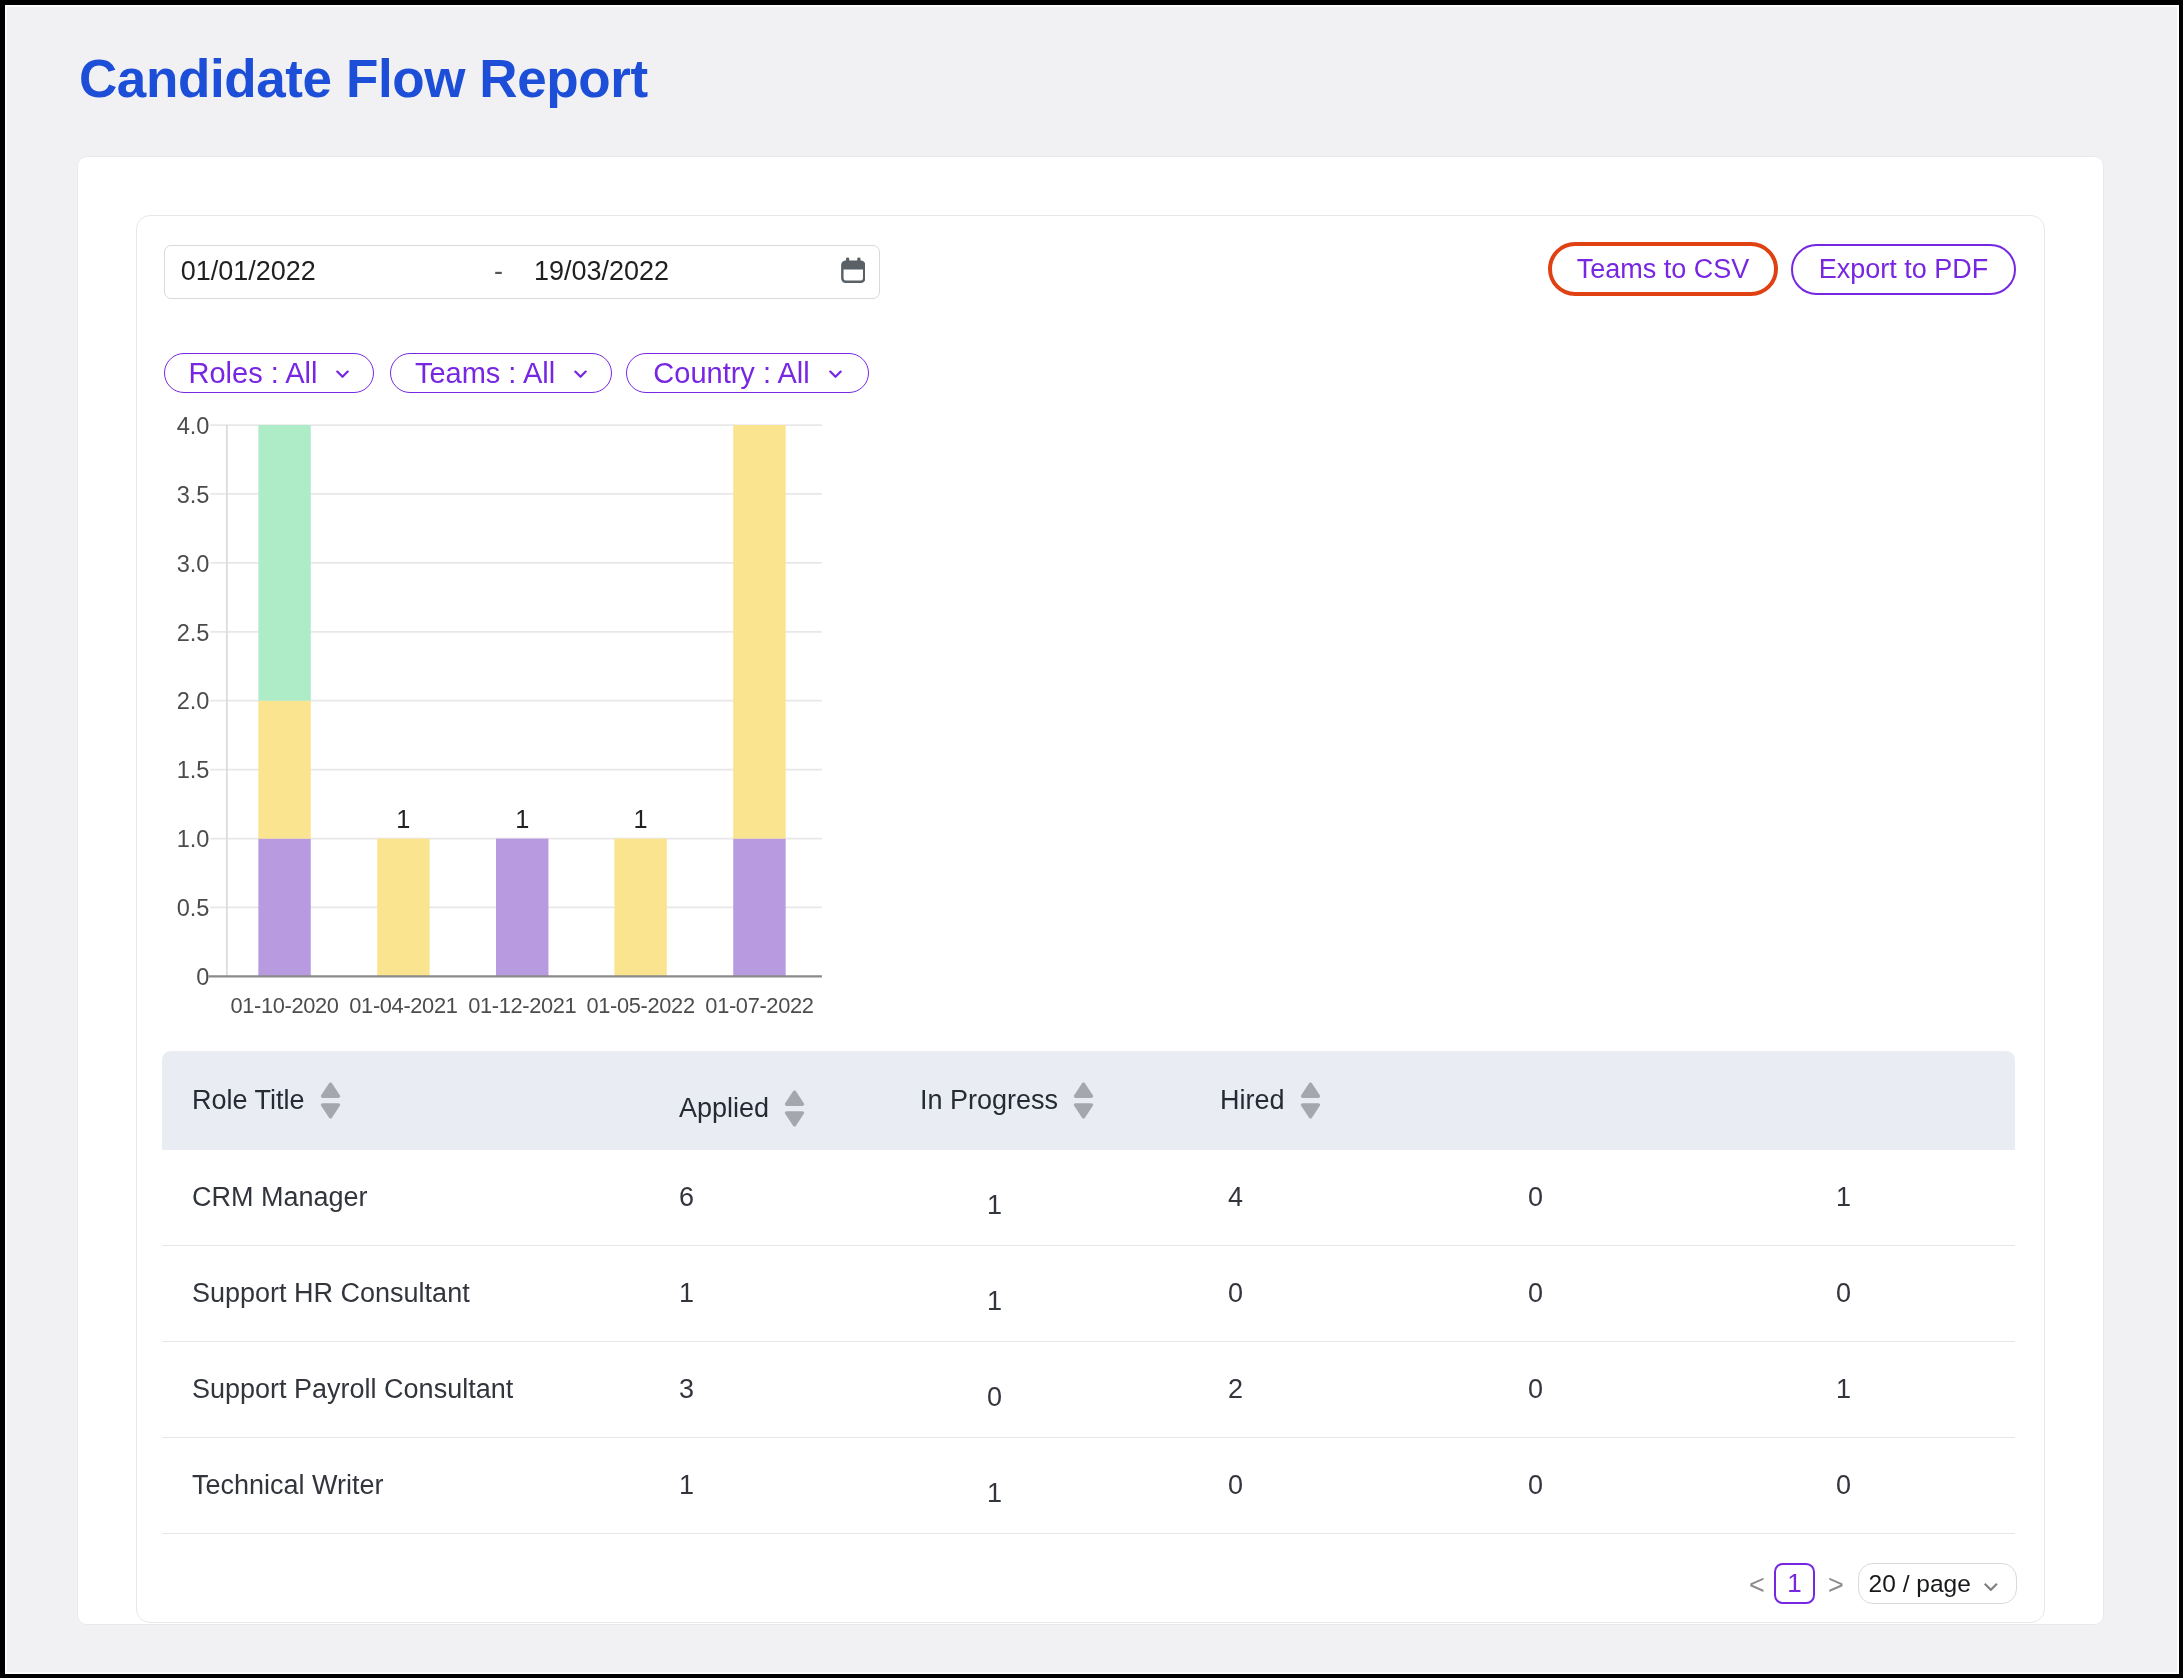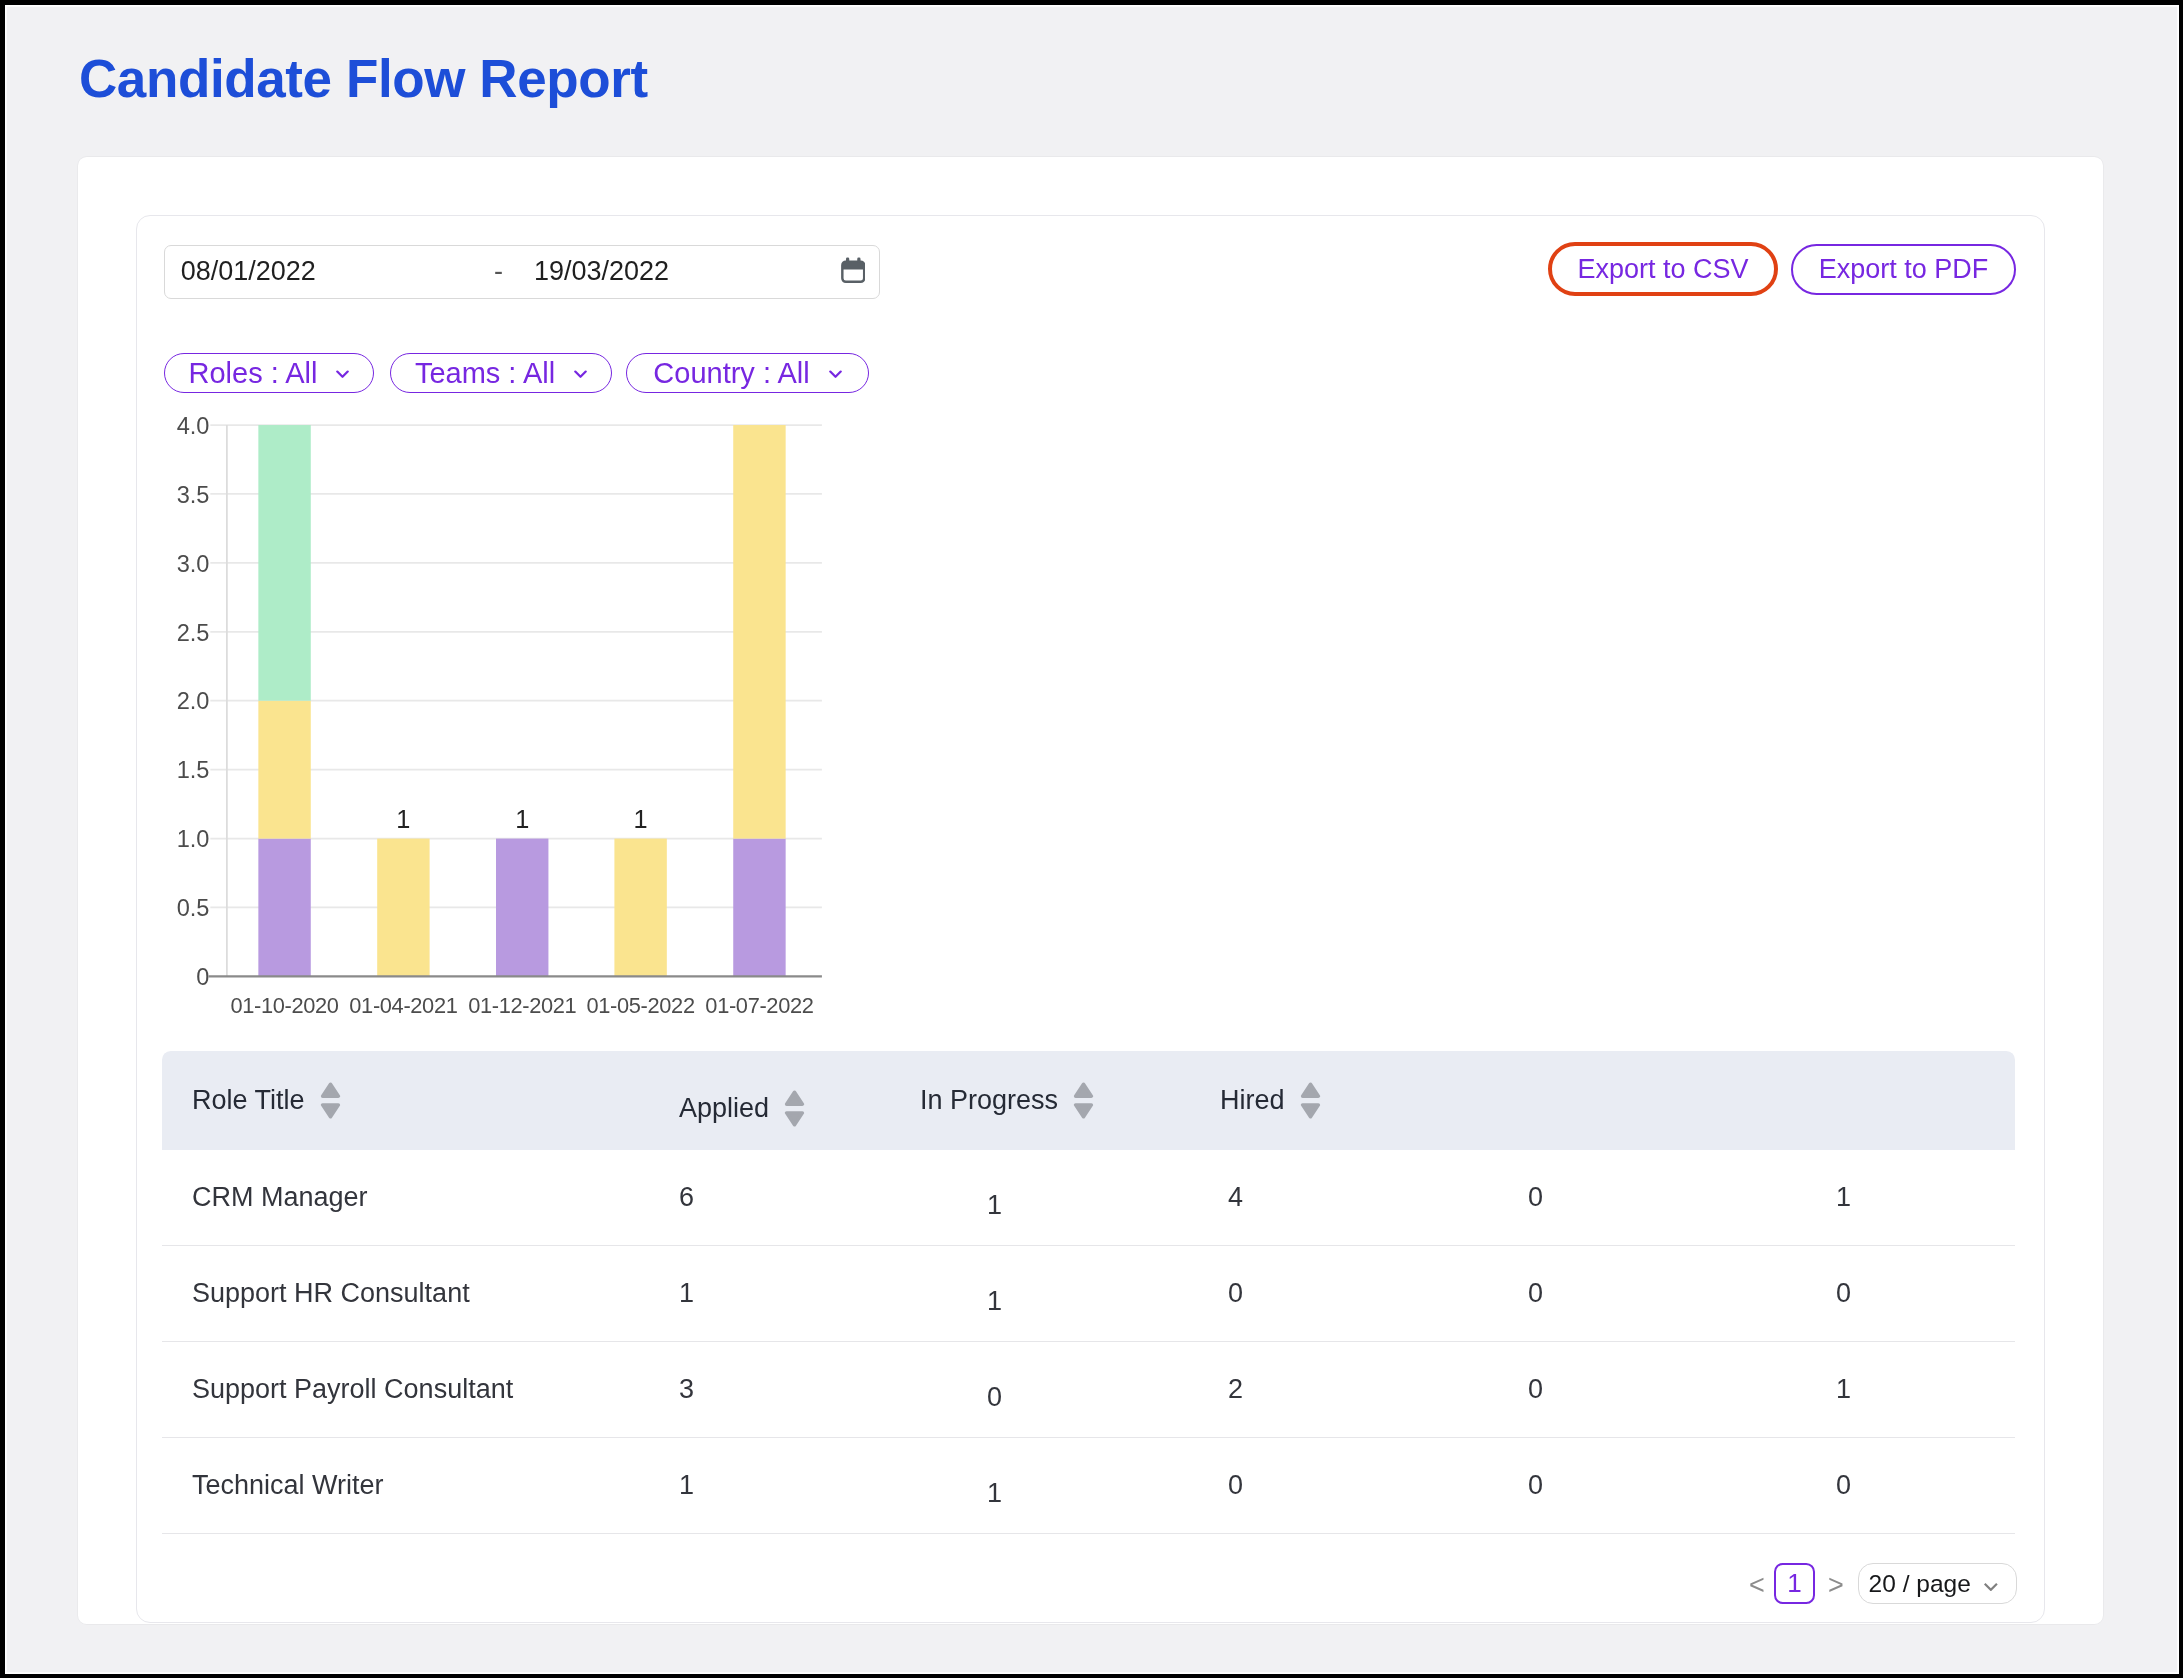--- a/index.html
+++ b/index.html
@@ -46,32 +46,32 @@
 
   .chartwrap { position:absolute; left:157px; top:397px; }
 </style>
 </head>
 <body>
   <h1>Candidate Flow Report</h1>
   <div class="card-outer"></div>
   <div class="card-inner"></div>
 
   <div class="dateinput">
-    <span class="d1">08/01/2022</span>
+    <span class="d1">01/01/2022</span>
     <span class="sep">-</span>
     <span class="d2">19/03/2022</span>
     <svg width="24.5" height="26" viewBox="0 0 28 30">
       <rect x="1.4" y="5.4" width="25.2" height="23.2" rx="4" fill="none" stroke="#596066" stroke-width="2.8"></rect>
       <path d="M1.4 14.5 v-5 a4 4 0 0 1 4 -4 h17.2 a4 4 0 0 1 4 4 v5 z" fill="#596066"></path>
       <rect x="5.6" y="0.6" width="3.8" height="6" rx="1.6" fill="#596066"></rect>
       <rect x="18.6" y="0.6" width="3.8" height="6" rx="1.6" fill="#596066"></rect>
     </svg>
   </div>
 
-  <div class="btn btn-csv">Export to CSV</div>
+  <div class="btn btn-csv">Teams to CSV</div>
   <div class="btn btn-pdf">Export to PDF</div>
 
   <div class="pill pill1">Roles : All
     <svg width="13" height="8.7" viewBox="0 0 15 10">
       <path d="M1.5 1.8 L7.5 7.8 L13.5 1.8" fill="none" stroke="#7727e1" stroke-width="2.6" stroke-linecap="round" stroke-linejoin="round"></path>
     </svg>
   </div>
   <div class="pill pill2">Teams : All
     <svg width="13" height="8.7" viewBox="0 0 15 10">
       <path d="M1.5 1.8 L7.5 7.8 L13.5 1.8" fill="none" stroke="#7727e1" stroke-width="2.6" stroke-linecap="round" stroke-linejoin="round"></path>

